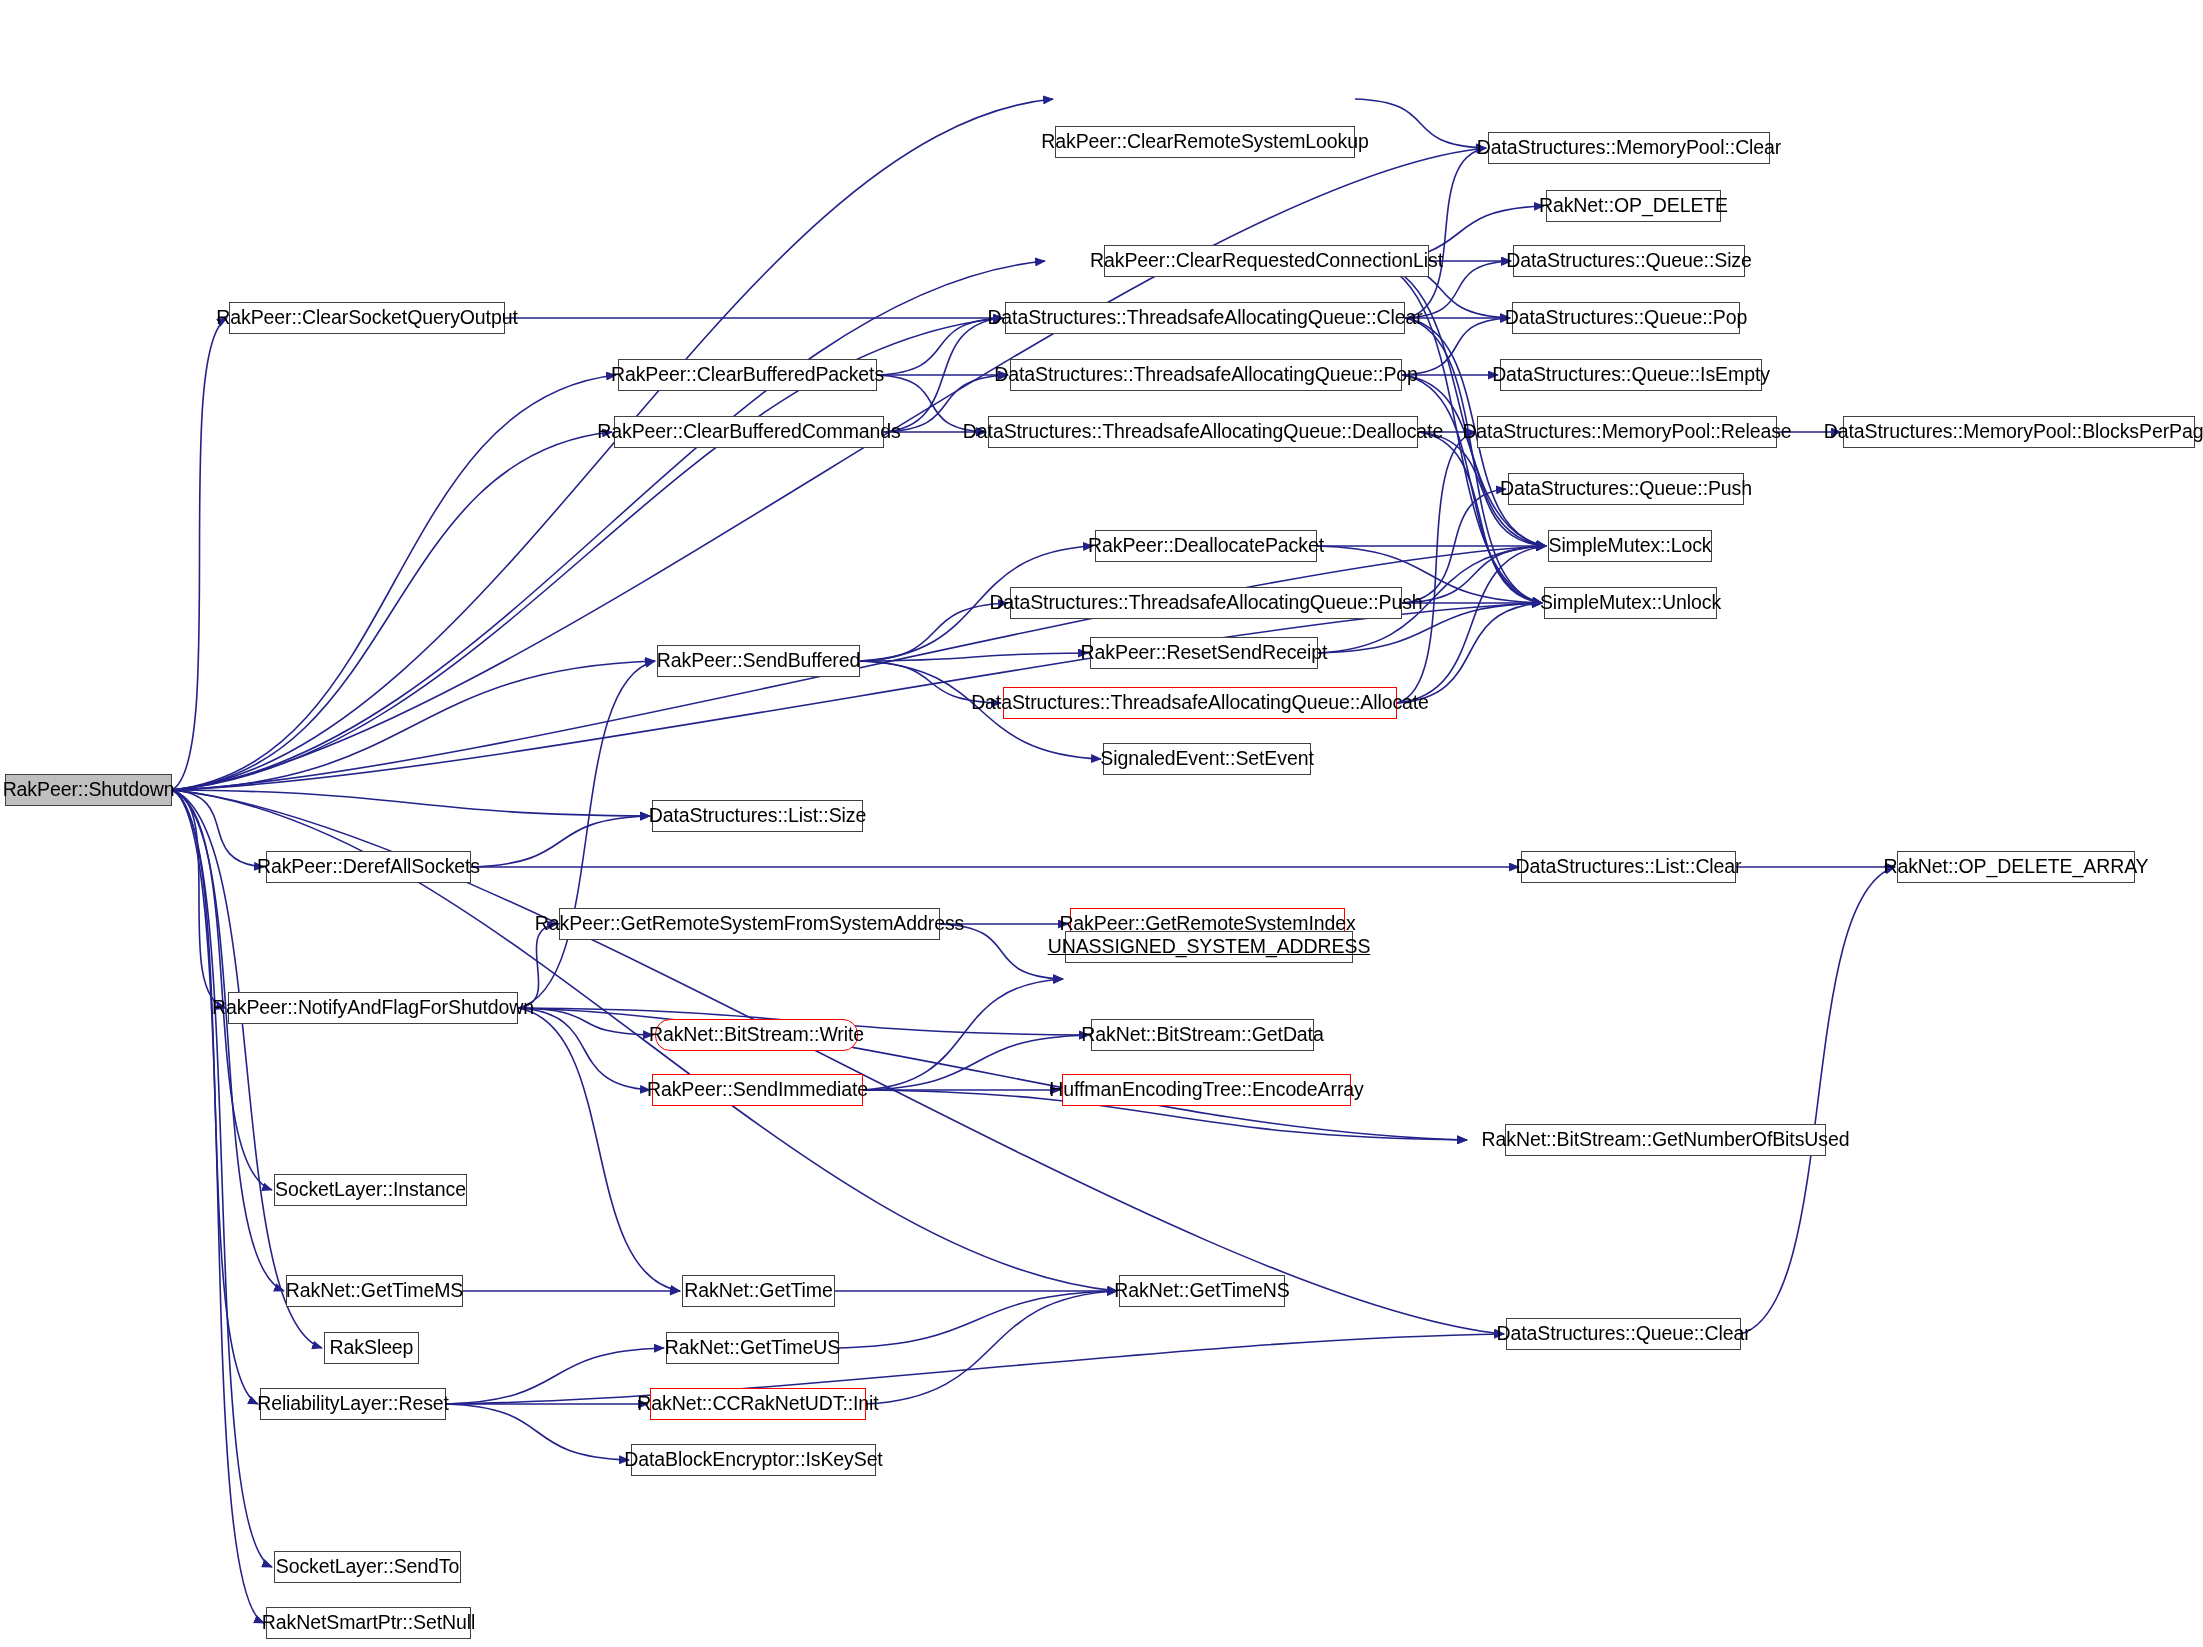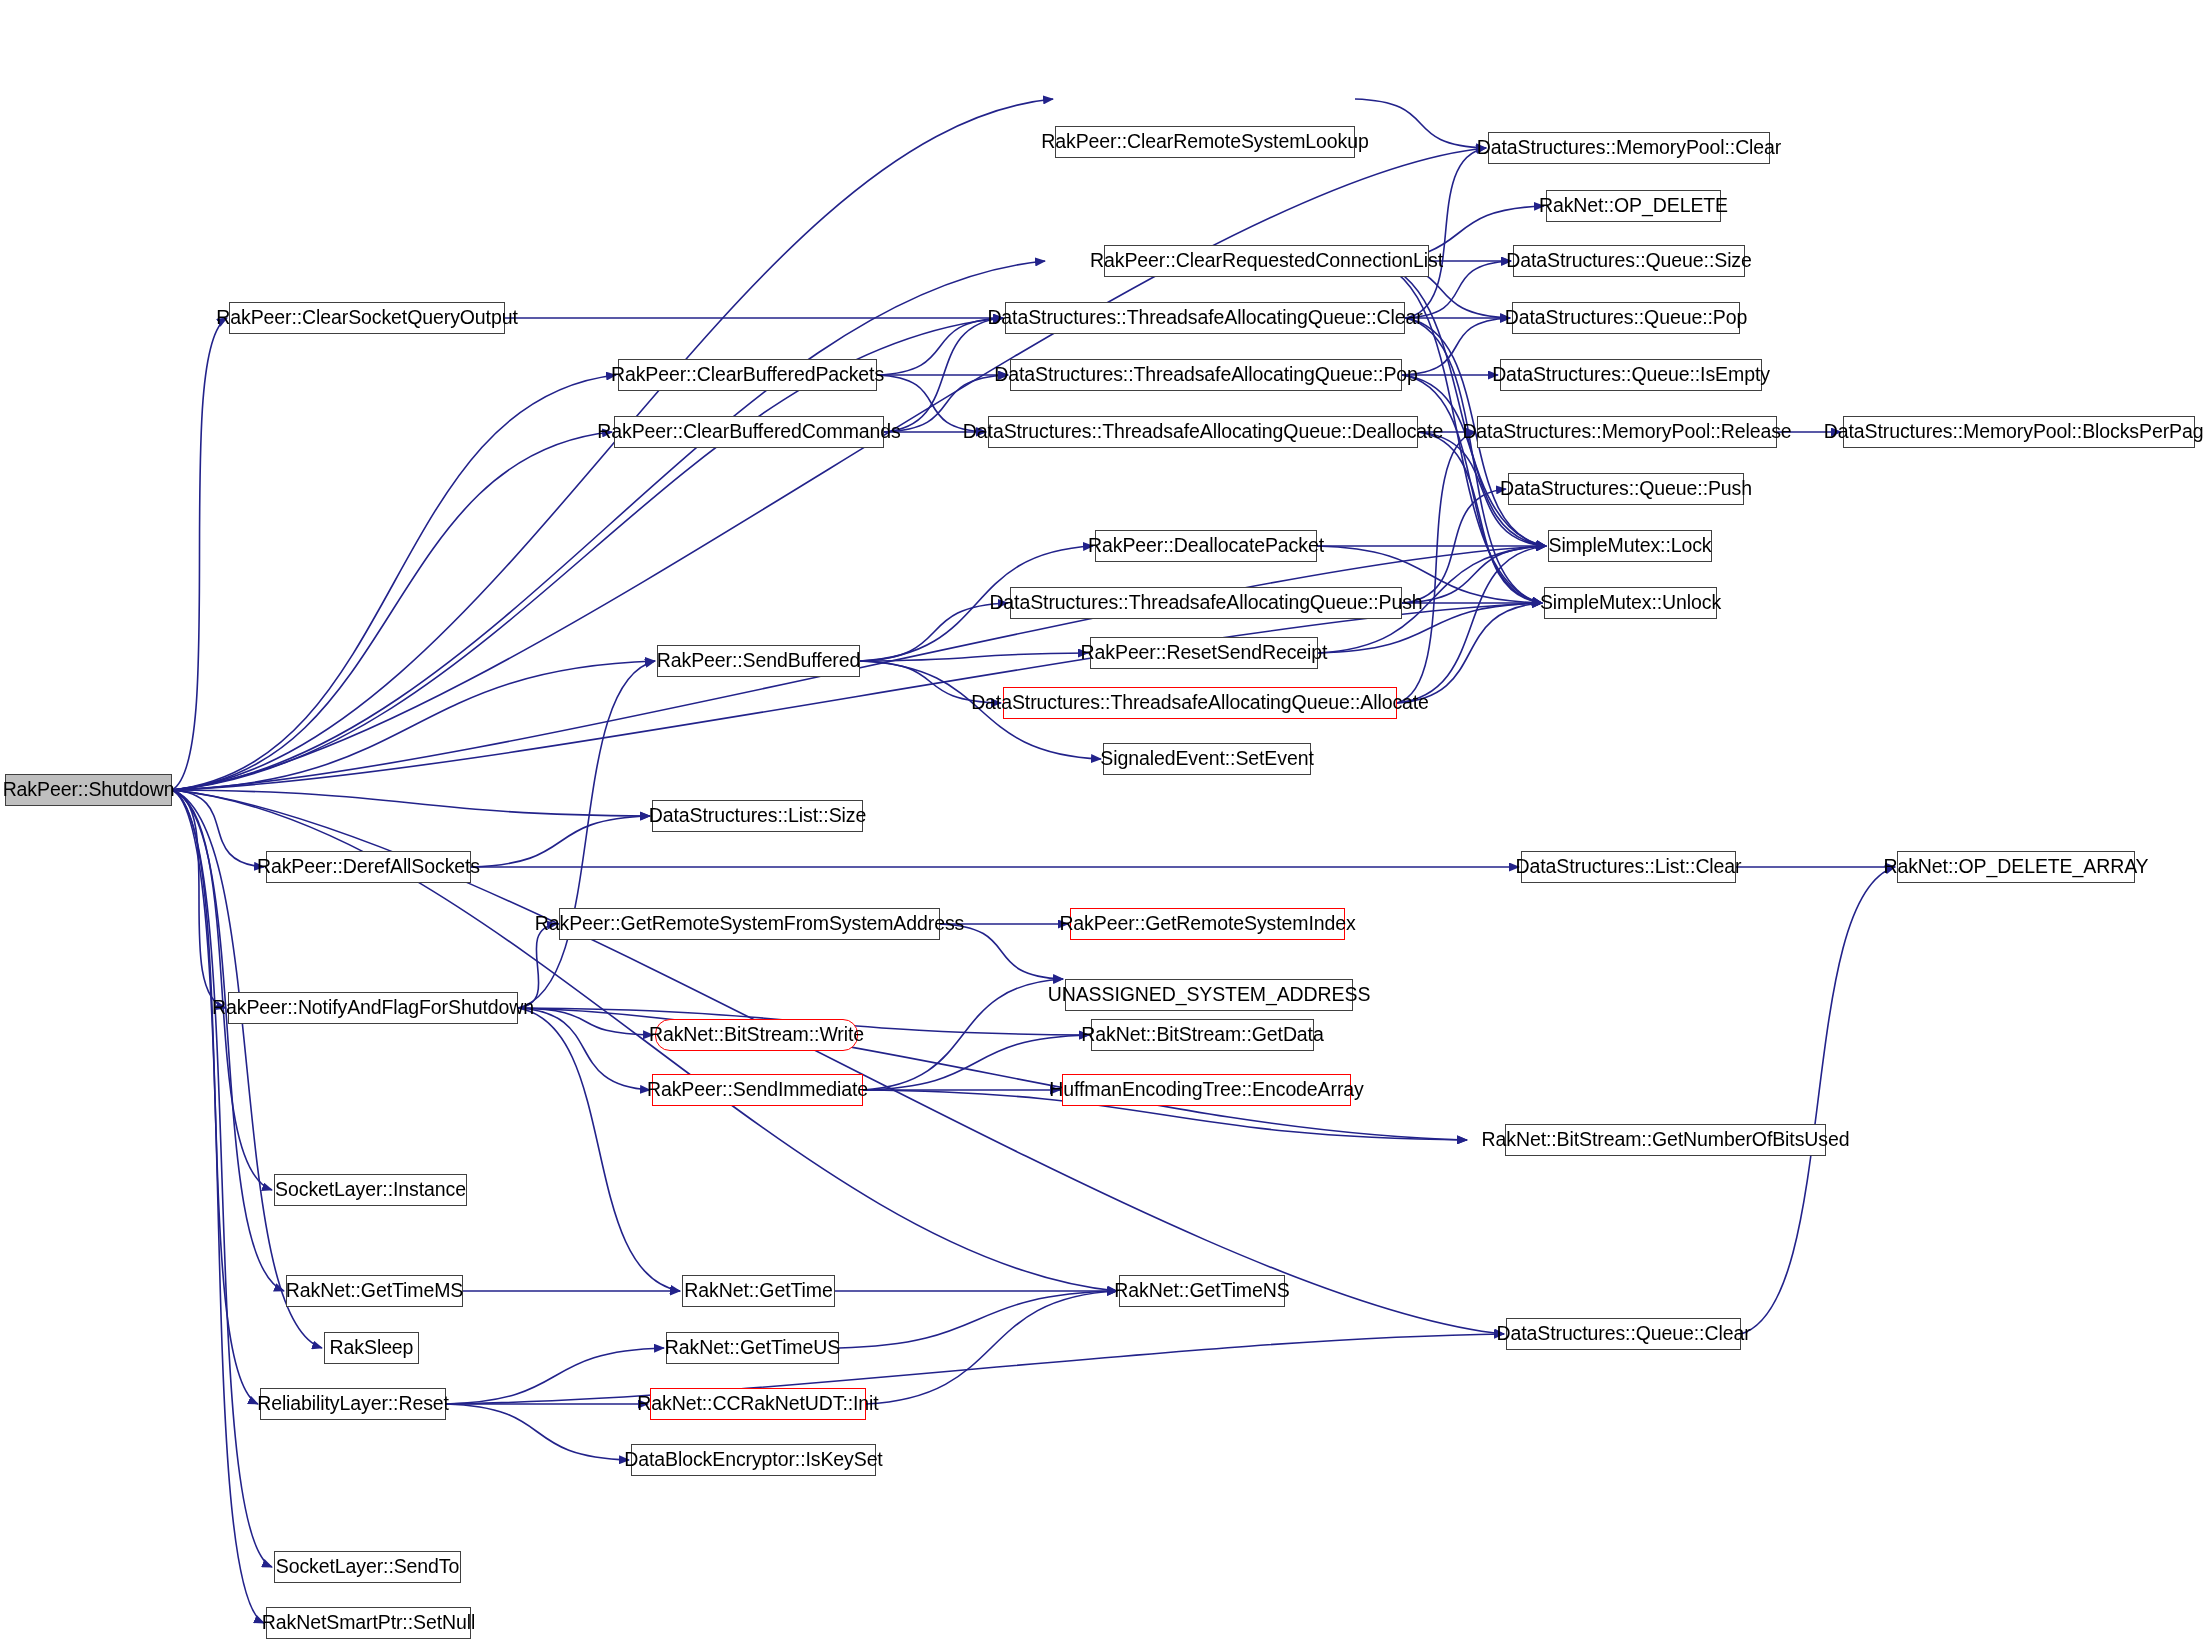--- a/index.html
+++ b/index.html
@@ -200,21 +200,21 @@
       </div>
       <div class="node" style="left: 1897px; top: 851px; width: 238px; height: 32px;">
         <span>RakNet::OP_DELETE_ARRAY</span>
       </div>
       <div class="node" style="left: 559px; top: 908px; width: 381px; height: 32px;">
         <span>RakPeer::GetRemoteSystemFromSystemAddress</span>
       </div>
       <div class="node red" style="left: 1070px; top: 908px; width: 275px; height: 32px;">
         <span>RakPeer::GetRemoteSystemIndex</span>
       </div>
-      <div class="node" style="left: 1065px; top: 979px; width: 288px; height: 32px;">
+      <div class="node" style="left: 1065px; top: 931px; width: 288px; height: 32px; text-decoration: underline;">
         <span>UNASSIGNED_SYSTEM_ADDRESS</span>
       </div>
       <div class="node" style="left: 228px; top: 992px; width: 290px; height: 32px;">
         <span>RakPeer::NotifyAndFlagForShutdown</span>
       </div>
       <div class="node red" style="left: 655px; top: 1019px; width: 203px; height: 32px; border-radius: 15px;">
         <span>RakNet::BitStream::Write</span>
       </div>
       <div class="node" style="left: 1091px; top: 1019px; width: 223px; height: 32px;">
         <span>RakNet::BitStream::GetData</span>

